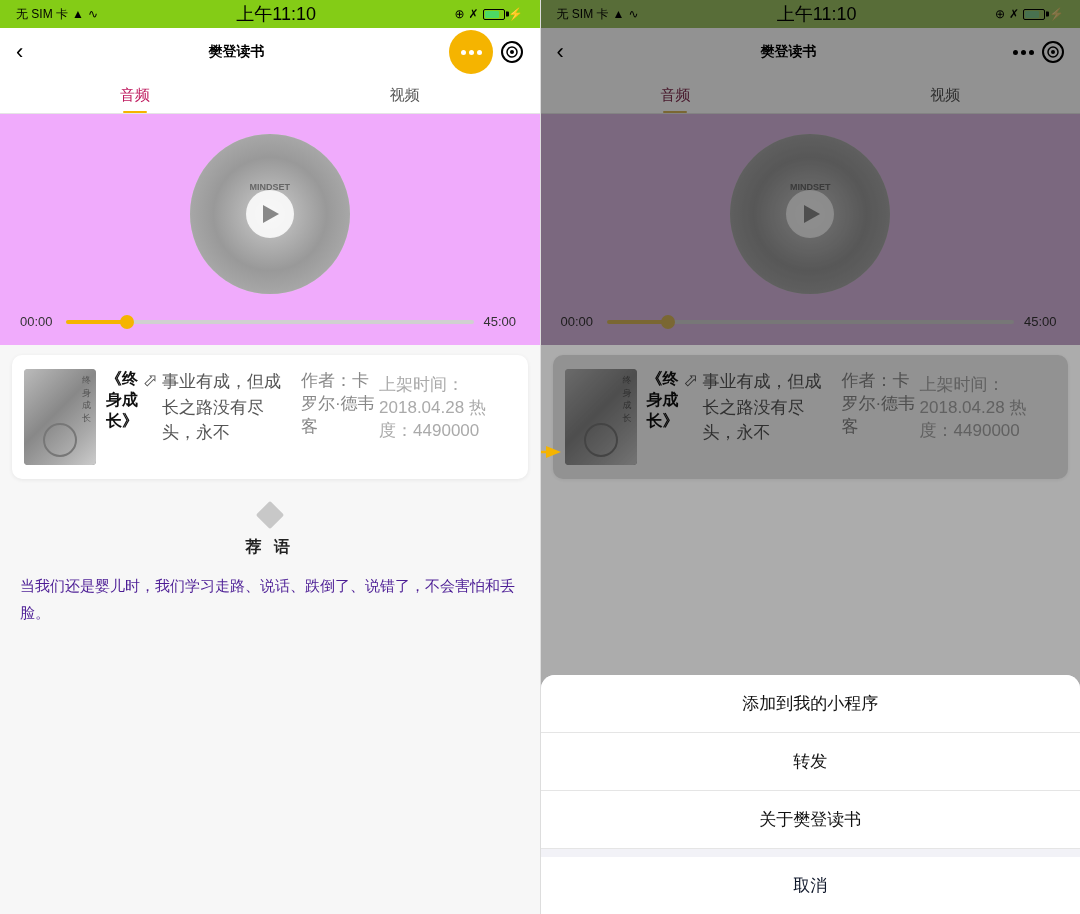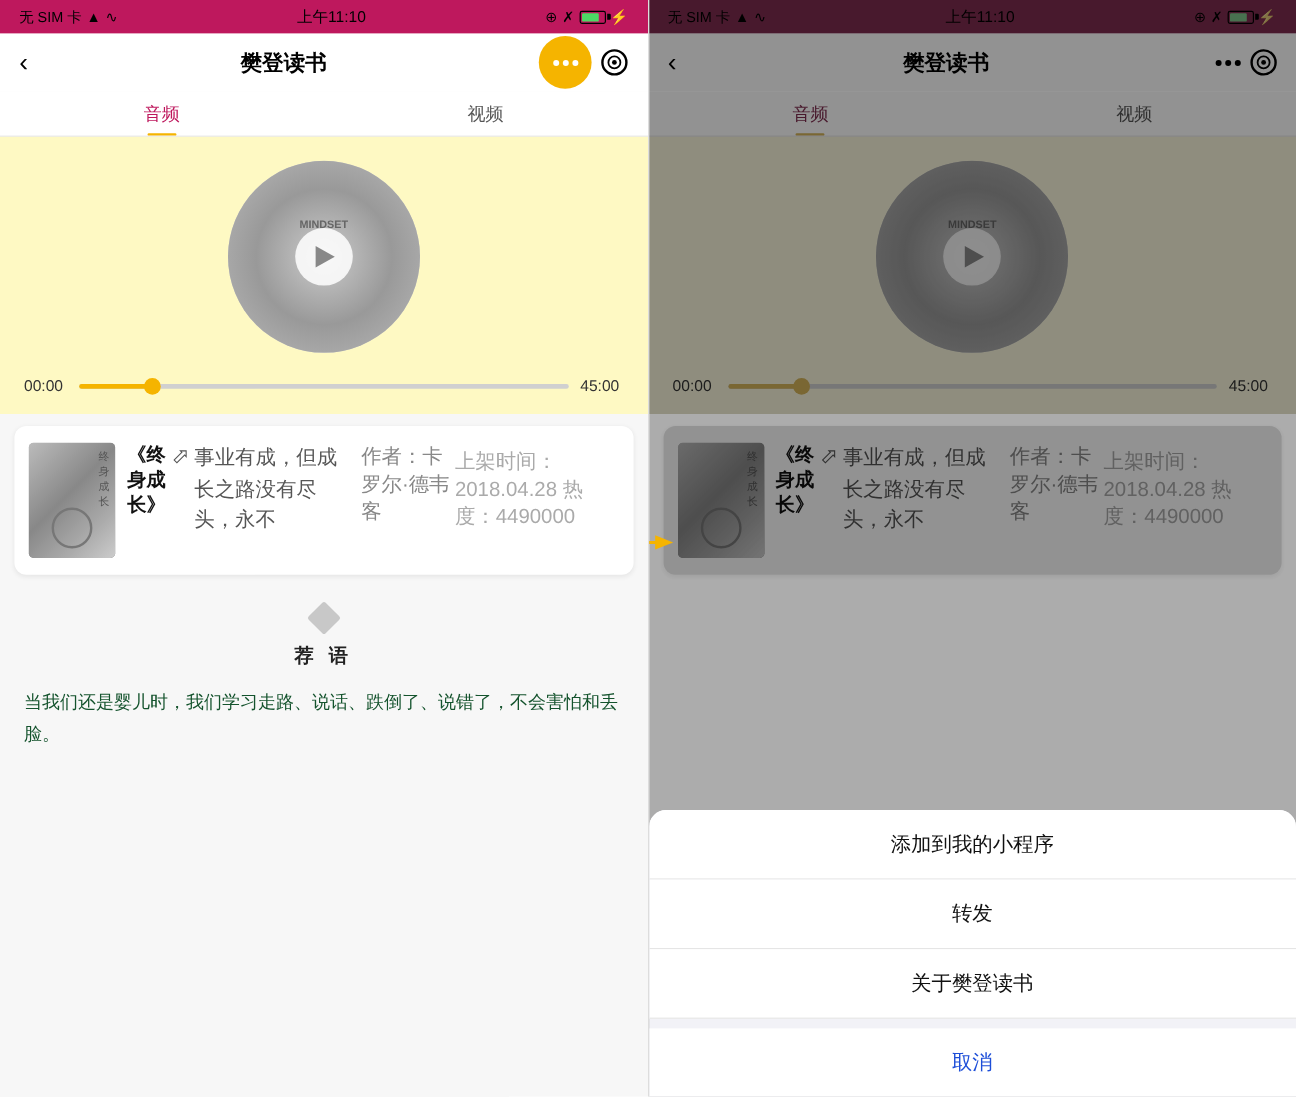--- a/index.html
+++ b/index.html
@@ -13,26 +13,26 @@
       overflow: hidden;
     }
 
     
     .status-bar {
       display: flex;
       align-items: center;
       justify-content: space-between;
       padding: 4px 16px;
       height: 28px;
-      background: #be185d;
+      background: #84cc16;
       font-size: 12px;
       color: #000;
     }
     .status-left { display: flex; align-items: center; gap: 4px; font-size: 12px; }
-    .status-center { font-size: 13px; font-weight: 500; }
+    .status-center { font-size: 18px; font-weight: 500; }
     .status-right { display: flex; align-items: center; gap: 4px; }
     .battery-icon {
       width: 22px; height: 11px;
       border: 1.5px solid #000;
       border-radius: 2px;
       position: relative;
       display: inline-block;
     }
     .battery-icon::after {
       content: '';
@@ -73,21 +73,21 @@
       background: #fff;
       height: 48px;
     }
     .navbar-back {
       font-size: 22px;
       color: #000;
       cursor: pointer;
       line-height: 1;
     }
     .navbar-title {
-      font-size: 18px;
+      font-size: 14px;
       font-weight: 600;
       color: #000;
     }
     .navbar-actions {
       display: flex;
       align-items: center;
       gap: 8px;
     }
     .more-btn-circle {
       width: 44px;
@@ -165,21 +165,21 @@
       left: 50%;
       transform: translateX(-50%);
       width: 24px;
       height: 2.5px;
       background: #f5b400;
       border-radius: 2px;
     }
 
     
     .audio-section {
-      background: #fef9c3;
+      background: #f0abfc;
       display: flex;
       flex-direction: column;
       align-items: center;
       padding: 20px 0 16px;
     }
     .album-art {
       width: 160px;
       height: 160px;
       border-radius: 50%;
       background: #d0d0d0;
@@ -317,21 +317,21 @@
     }
     .quote-title {
       font-size: 16px;
       font-weight: 600;
       color: #222;
       letter-spacing: 4px;
       margin-bottom: 14px;
     }
     .quote-text {
       font-size: 15px;
-      color: #14532d;
+      color: #4c1d95;
       line-height: 1.8;
       text-align: left;
     }
 
     
     .panel-right {
       position: relative;
     }
     .action-sheet-overlay {
       position: absolute;
@@ -359,21 +359,21 @@
       border-bottom: 1px solid #e5e5e5;
     }
     .action-item:last-child {
       border-bottom: none;
     }
     .action-cancel {
       background: #fff;
       text-align: center;
       padding: 17px;
       font-size: 17px;
-      color: #1d4ed8;
+      color: #0f172a;
       cursor: pointer;
       margin-top: 8px;
       border-bottom: none;
     }
 
     
     .right-panel-content {
       position: absolute;
       inset: 0;
       display: flex;

